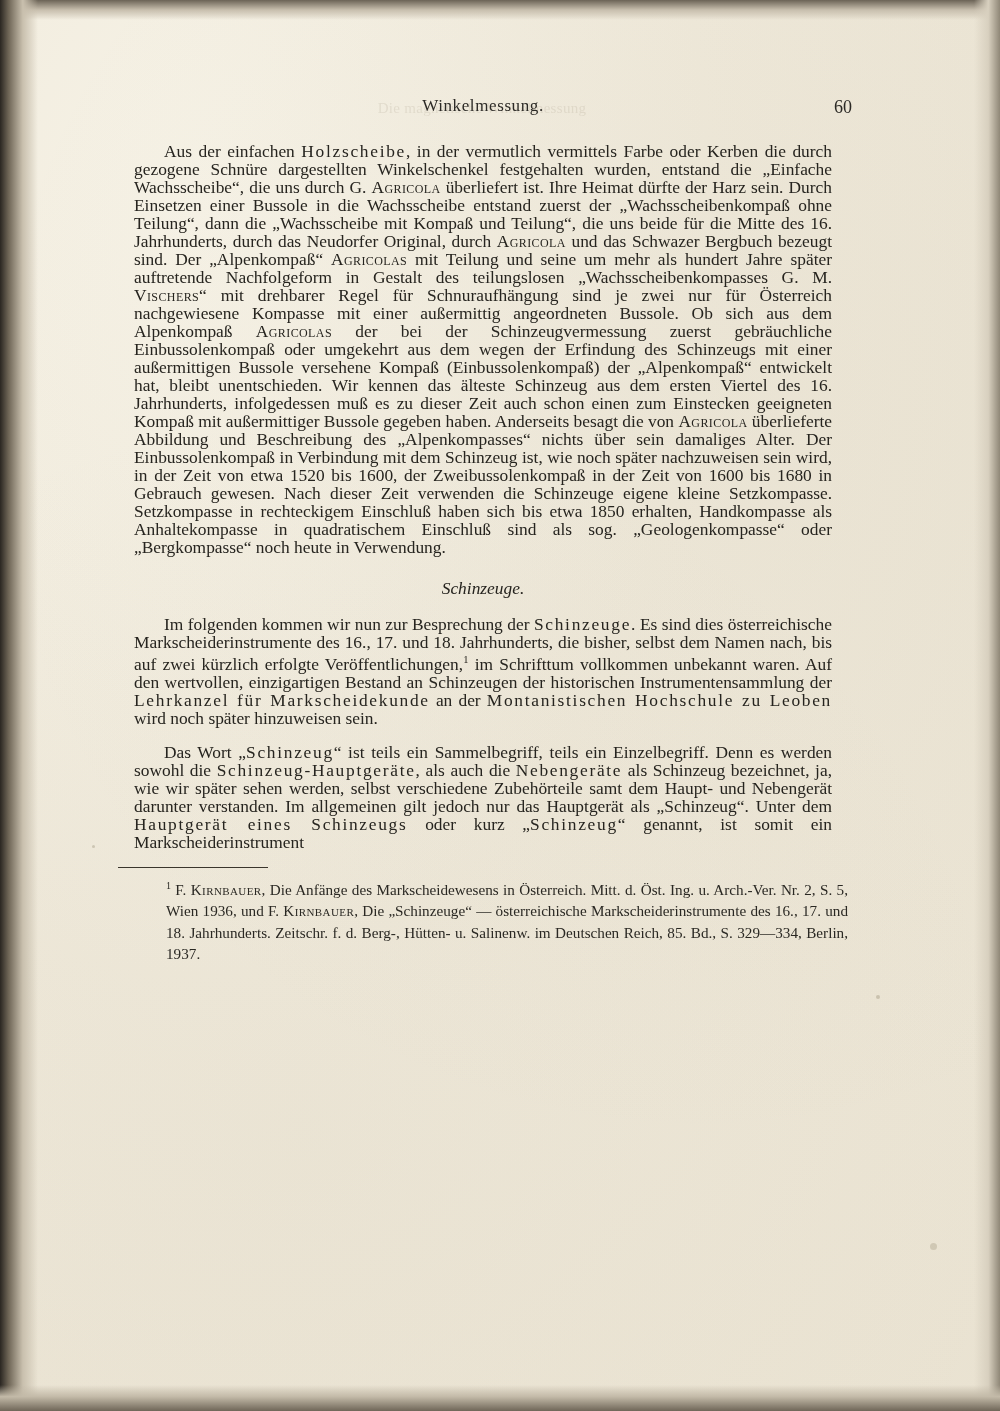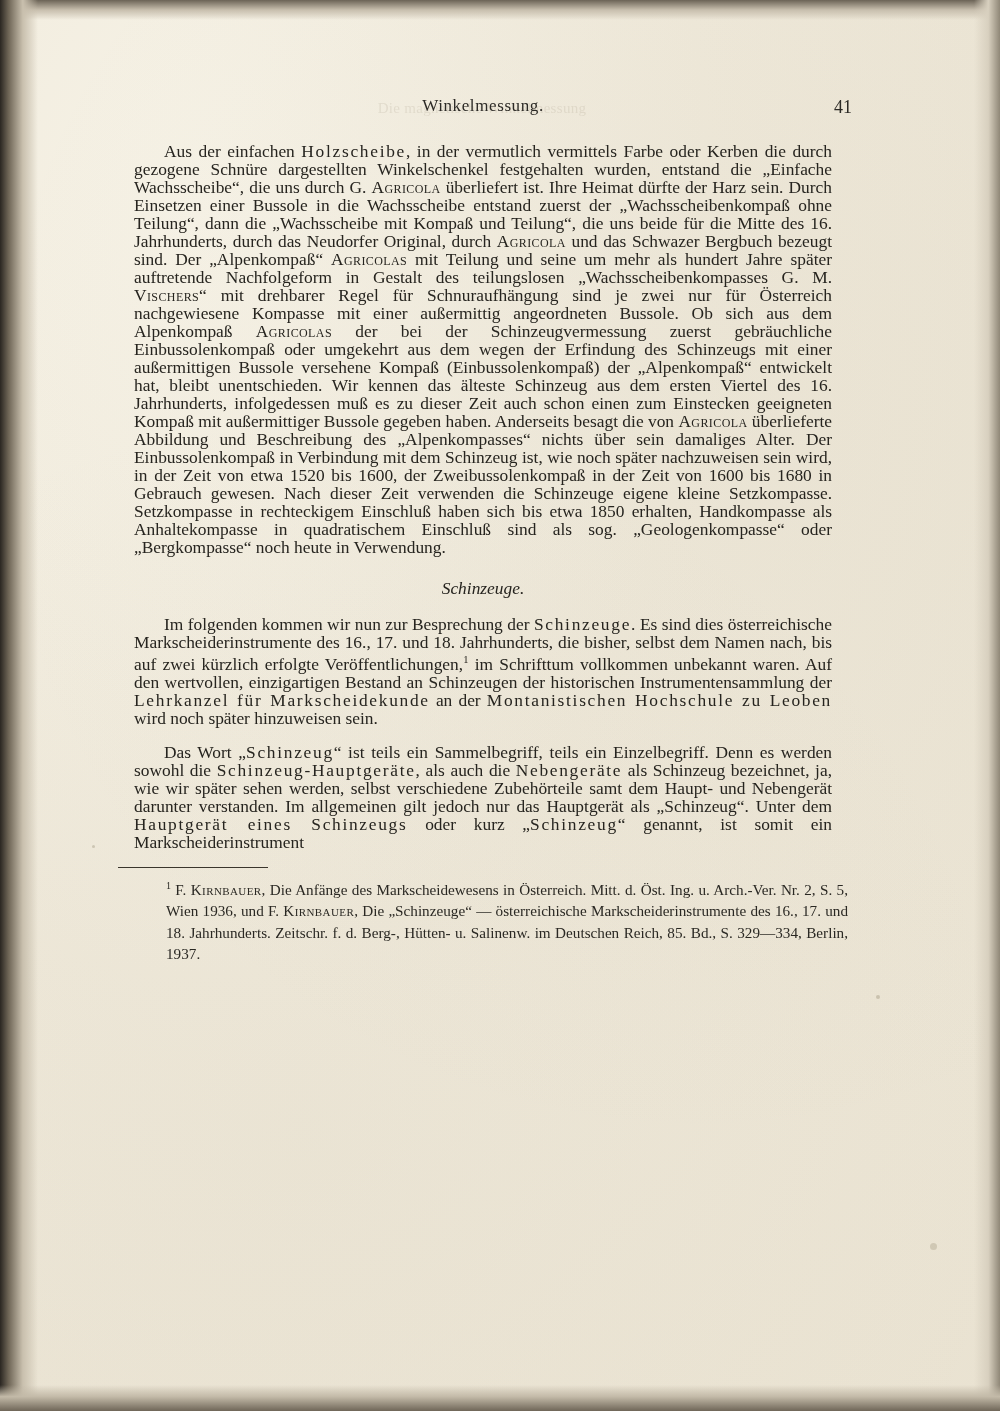--- a/index.html
+++ b/index.html
@@ -159,21 +159,21 @@
   <div class="spot" style="left:930px;top:1243px;width:7px;height:7px;background:rgba(130,118,92,0.25);"></div>
   <div class="spot" style="left:876px;top:995px;width:4px;height:4px;background:rgba(130,118,92,0.3);"></div>
   <div class="spot" style="left:92px;top:845px;width:3px;height:3px;background:rgba(130,118,92,0.3);"></div>
 
   <div class="bleed" style="left:352px;top:100px;width:260px;text-align:center;">Die magnetische Winkelmessung</div>
 
   <div class="content">
 
     <div class="header">
       <div class="running-title">Winkelmessung.</div>
-      <div class="folio">41</div>
+      <div class="folio">60</div>
     </div>
 
     <p class="body indent">
       Aus der einfachen <span class="spaced">Holzscheibe</span>, in der vermutlich vermittels Farbe oder Kerben die durch gezogene Schnüre dargestellten Winkelschenkel festgehalten wurden, entstand die „Einfache Wachsscheibe“, die uns durch G. <span class="sc">Agricola</span> überliefert ist. Ihre Heimat dürfte der Harz sein. Durch Einsetzen einer Bussole in die Wachsscheibe entstand zuerst der „Wachsscheibenkompaß ohne Teilung“, dann die „Wachsscheibe mit Kompaß und Teilung“, die uns beide für die Mitte des 16. Jahrhunderts, durch das Neudorfer Original, durch <span class="sc">Agricola</span> und das Schwazer Bergbuch bezeugt sind. Der „Alpenkompaß“ <span class="sc">Agricolas</span> mit Teilung und seine um mehr als hundert Jahre später auftretende Nachfolgeform in Gestalt des teilungslosen „Wachsscheibenkompasses G. M. <span class="sc">Vischers</span>“ mit drehbarer Regel für Schnuraufhängung sind je zwei nur für Österreich nachgewiesene Kompasse mit einer außermittig angeordneten Bussole. Ob sich aus dem Alpenkompaß <span class="sc">Agricolas</span> der bei der Schinzeugvermessung zuerst gebräuchliche Einbussolenkompaß oder umgekehrt aus dem wegen der Erfindung des Schinzeugs mit einer außermittigen Bussole versehene Kompaß (Einbussolenkompaß) der „Alpenkompaß“ entwickelt hat, bleibt unentschieden. Wir kennen das älteste Schinzeug aus dem ersten Viertel des 16. Jahrhunderts, infolgedessen muß es zu dieser Zeit auch schon einen zum Einstecken geeigneten Kompaß mit außermittiger Bussole gegeben haben. Anderseits besagt die von <span class="sc">Agricola</span> überlieferte Abbildung und Beschreibung des „Alpenkompasses“ nichts über sein damaliges Alter. Der Einbussolenkompaß in Verbindung mit dem Schinzeug ist, wie noch später nachzuweisen sein wird, in der Zeit von etwa 1520 bis 1600, der Zweibussolenkompaß in der Zeit von 1600 bis 1680 in Gebrauch gewesen. Nach dieser Zeit verwenden die Schinzeuge eigene kleine Setzkompasse. Setzkompasse in rechteckigem Einschluß haben sich bis etwa 1850 erhalten, Handkompasse als Anhaltekompasse in quadratischem Einschluß sind als sog. „Geologenkompasse“ oder „Bergkompasse“ noch heute in Verwendung.
     </p>
 
     <div class="section-head">Schinzeuge.</div>
 
     <p class="body indent">
       Im folgenden kommen wir nun zur Besprechung der <span class="spaced">Schinzeuge</span>. Es sind dies österreichische Markscheiderinstrumente des 16., 17. und 18. Jahrhunderts, die bisher, selbst dem Namen nach, bis auf zwei kürzlich erfolgte Veröffentlichungen,<sup class="fnref">1</sup> im Schrifttum vollkommen unbekannt waren. Auf den wertvollen, einzigartigen Bestand an Schinzeugen der historischen Instrumentensammlung der <span class="spaced">Lehrkanzel für Markscheidekunde</span> an der <span class="spaced">Montanistischen Hochschule zu Leoben</span> wird noch später hinzuweisen sein.

